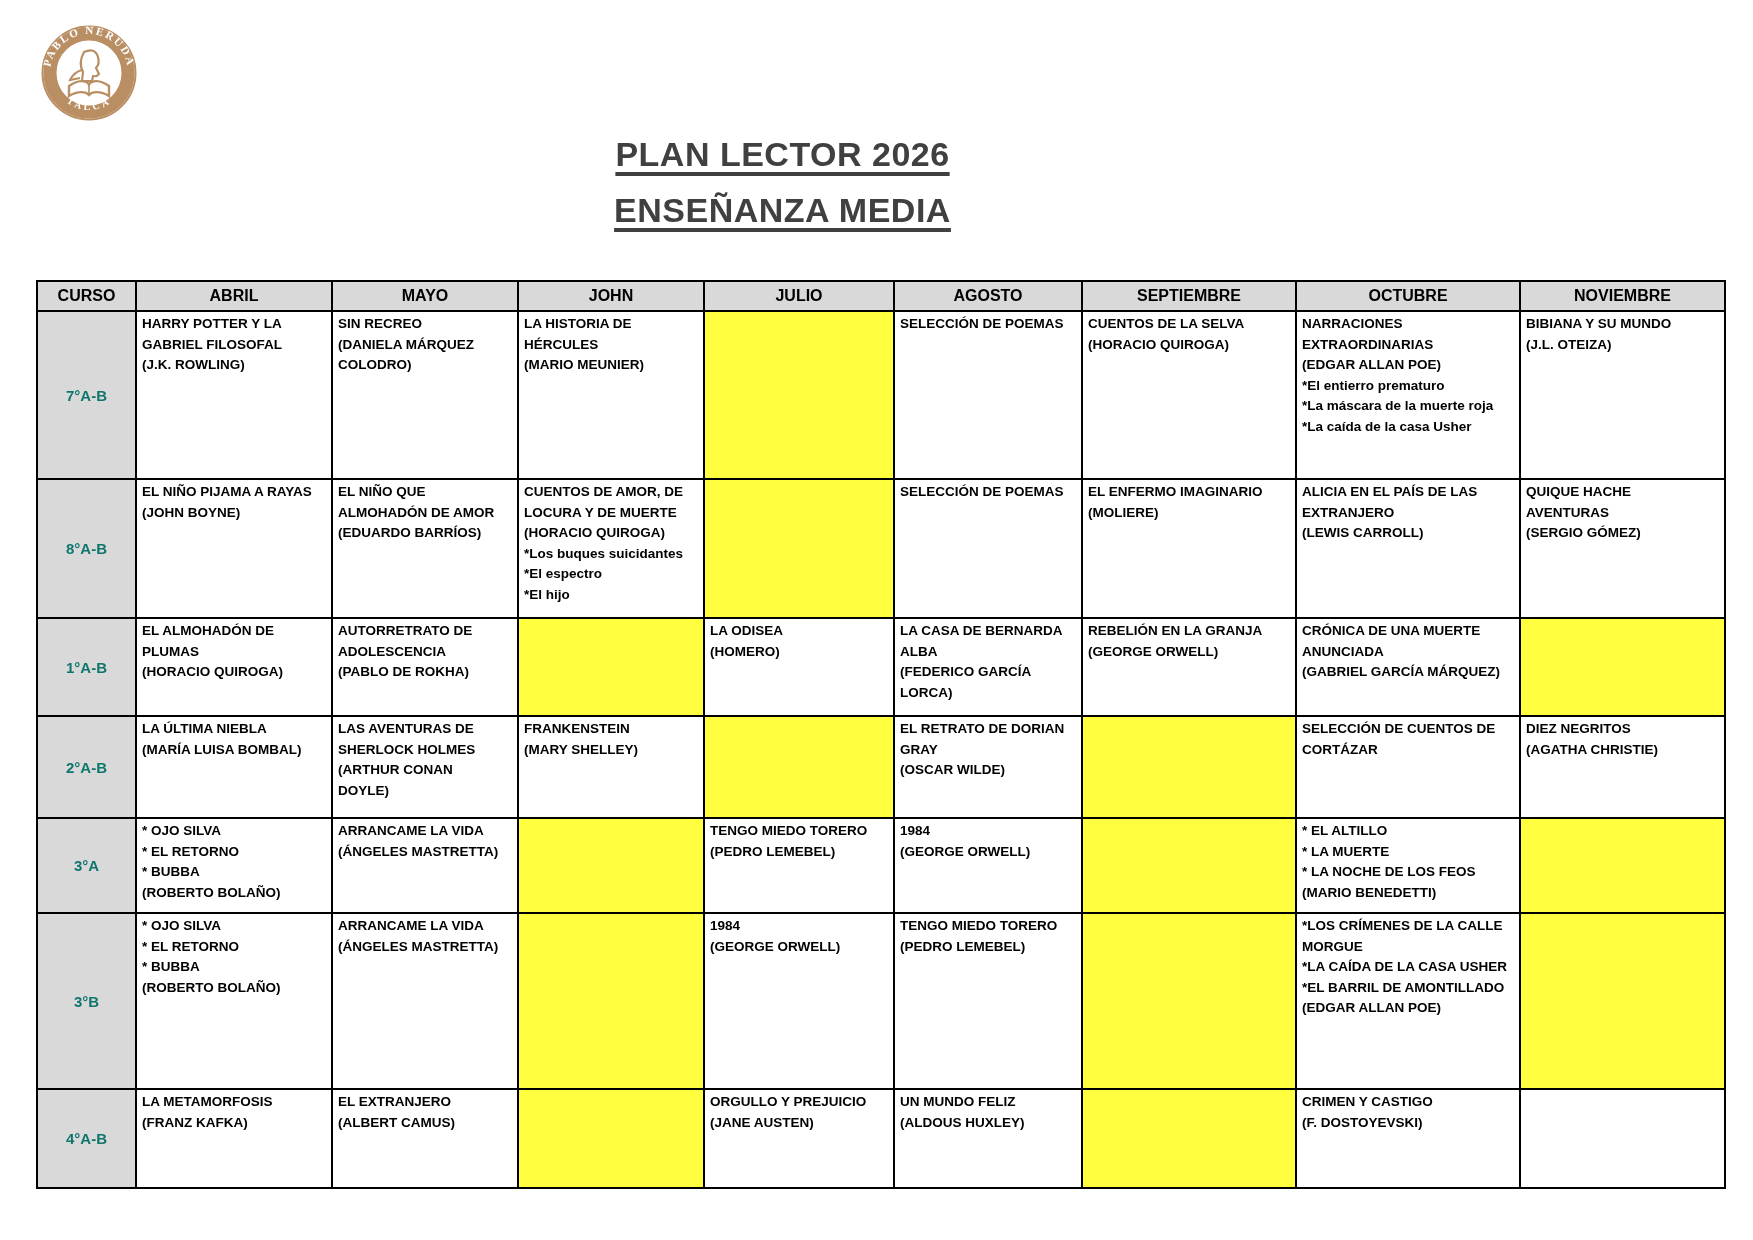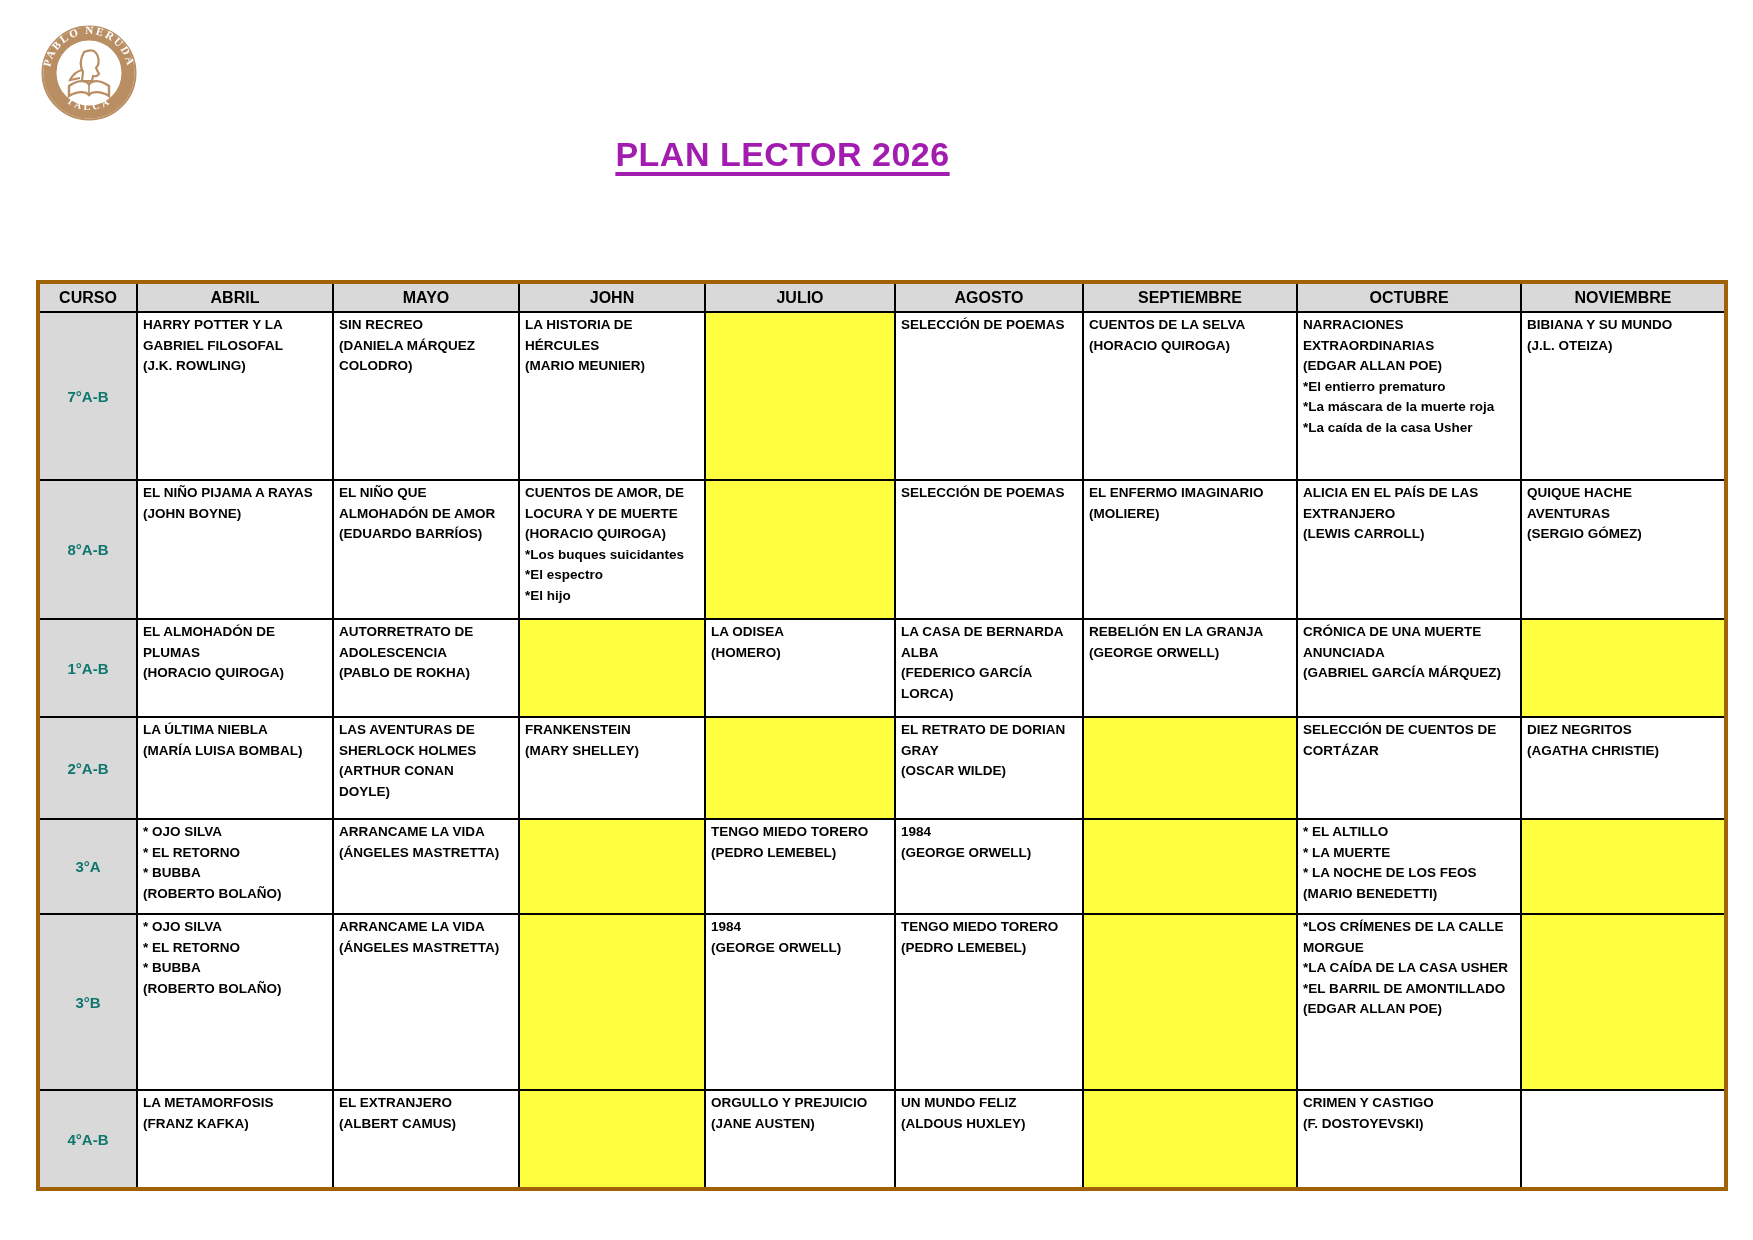--- a/index.html
+++ b/index.html
@@ -5,28 +5,28 @@
   * { margin:0; padding:0; box-sizing:border-box; }
   html,body { width:1753px; height:1240px; background:#ffffff; overflow:hidden;
               font-family:"Liberation Sans", sans-serif; }
   .page { position:relative; width:1753px; height:1240px; background:#fff; }
 
   
   .logo { position:absolute; top:24px; left:40px; width:98px; height:98px; }
 
   
   .titles { position:absolute; top:126px; left:0; width:1565px; text-align:center; }
-  .title-line { font-size:34px; font-weight:bold; color:#a21caf; letter-spacing:.5px;
+  .title-line { font-size:34px; font-weight:bold; color:#404040; letter-spacing:.5px;
                 line-height:56px; }
   .title-line span { text-decoration:underline; text-decoration-thickness:3.5px;
                      text-underline-offset:6px; }
 
   
   table.plan { position:absolute; top:280px; left:36px; border-collapse:collapse;
-               table-layout:fixed; border:4px solid #a16207; }
+               table-layout:fixed; border:1px solid #a16207; }
   table.plan th, table.plan td { border:2px solid #000; vertical-align:top; }
   table.plan thead th { background:var(--hdr,#d9d9d9); font-size:16px; font-weight:bold;
                text-align:center; vertical-align:middle; height:30px; color:#000; }
   table.plan th.curso { background:var(--hdr,#d9d9d9); font-size:15px; font-weight:bold;
                text-align:center; vertical-align:middle; color:#0f766e; }
   table.plan td { padding:2px 0 0 5px; background:#fff; }
   table.plan td.hl { background:var(--hl,#ffff3f); }
   .ln { font-size:13.5px; font-weight:bold; color:#000; line-height:20.5px;
         white-space:nowrap; }
 </style>
@@ -54,20 +54,23 @@
       <path d="M42 46 q-8 2 -12 10 l10 -2" fill="none" stroke="#b98e63" stroke-width="2"></path>
 
       <path d="M29 62 C38 55.5, 46 56, 49 60.5 C52 56, 60 55.5, 69 62 L69 72 C60 66.5, 52 67.5, 49 71 C46 67.5, 38 66.5, 29 72 Z" fill="none" stroke="#b98e63" stroke-width="2.4"></path>
       <line x1="49" y1="60.5" x2="49" y2="71" stroke="#b98e63" stroke-width="1.6"></line>
     </svg>
   </div>
 
   <div class="titles">
     <div class="title-line">
       <span>PLAN LECTOR 2026</span>
+    </div>
+    <div class="title-line">
+      <span>ENSEÑANZA MEDIA</span>
     </div>
   </div>
 
   <table class="plan">
     <colgroup>
       <col style="width:99px">
         <col style="width:196px">
         <col style="width:186px">
       <col style="width:186px">
         <col style="width:190px">

